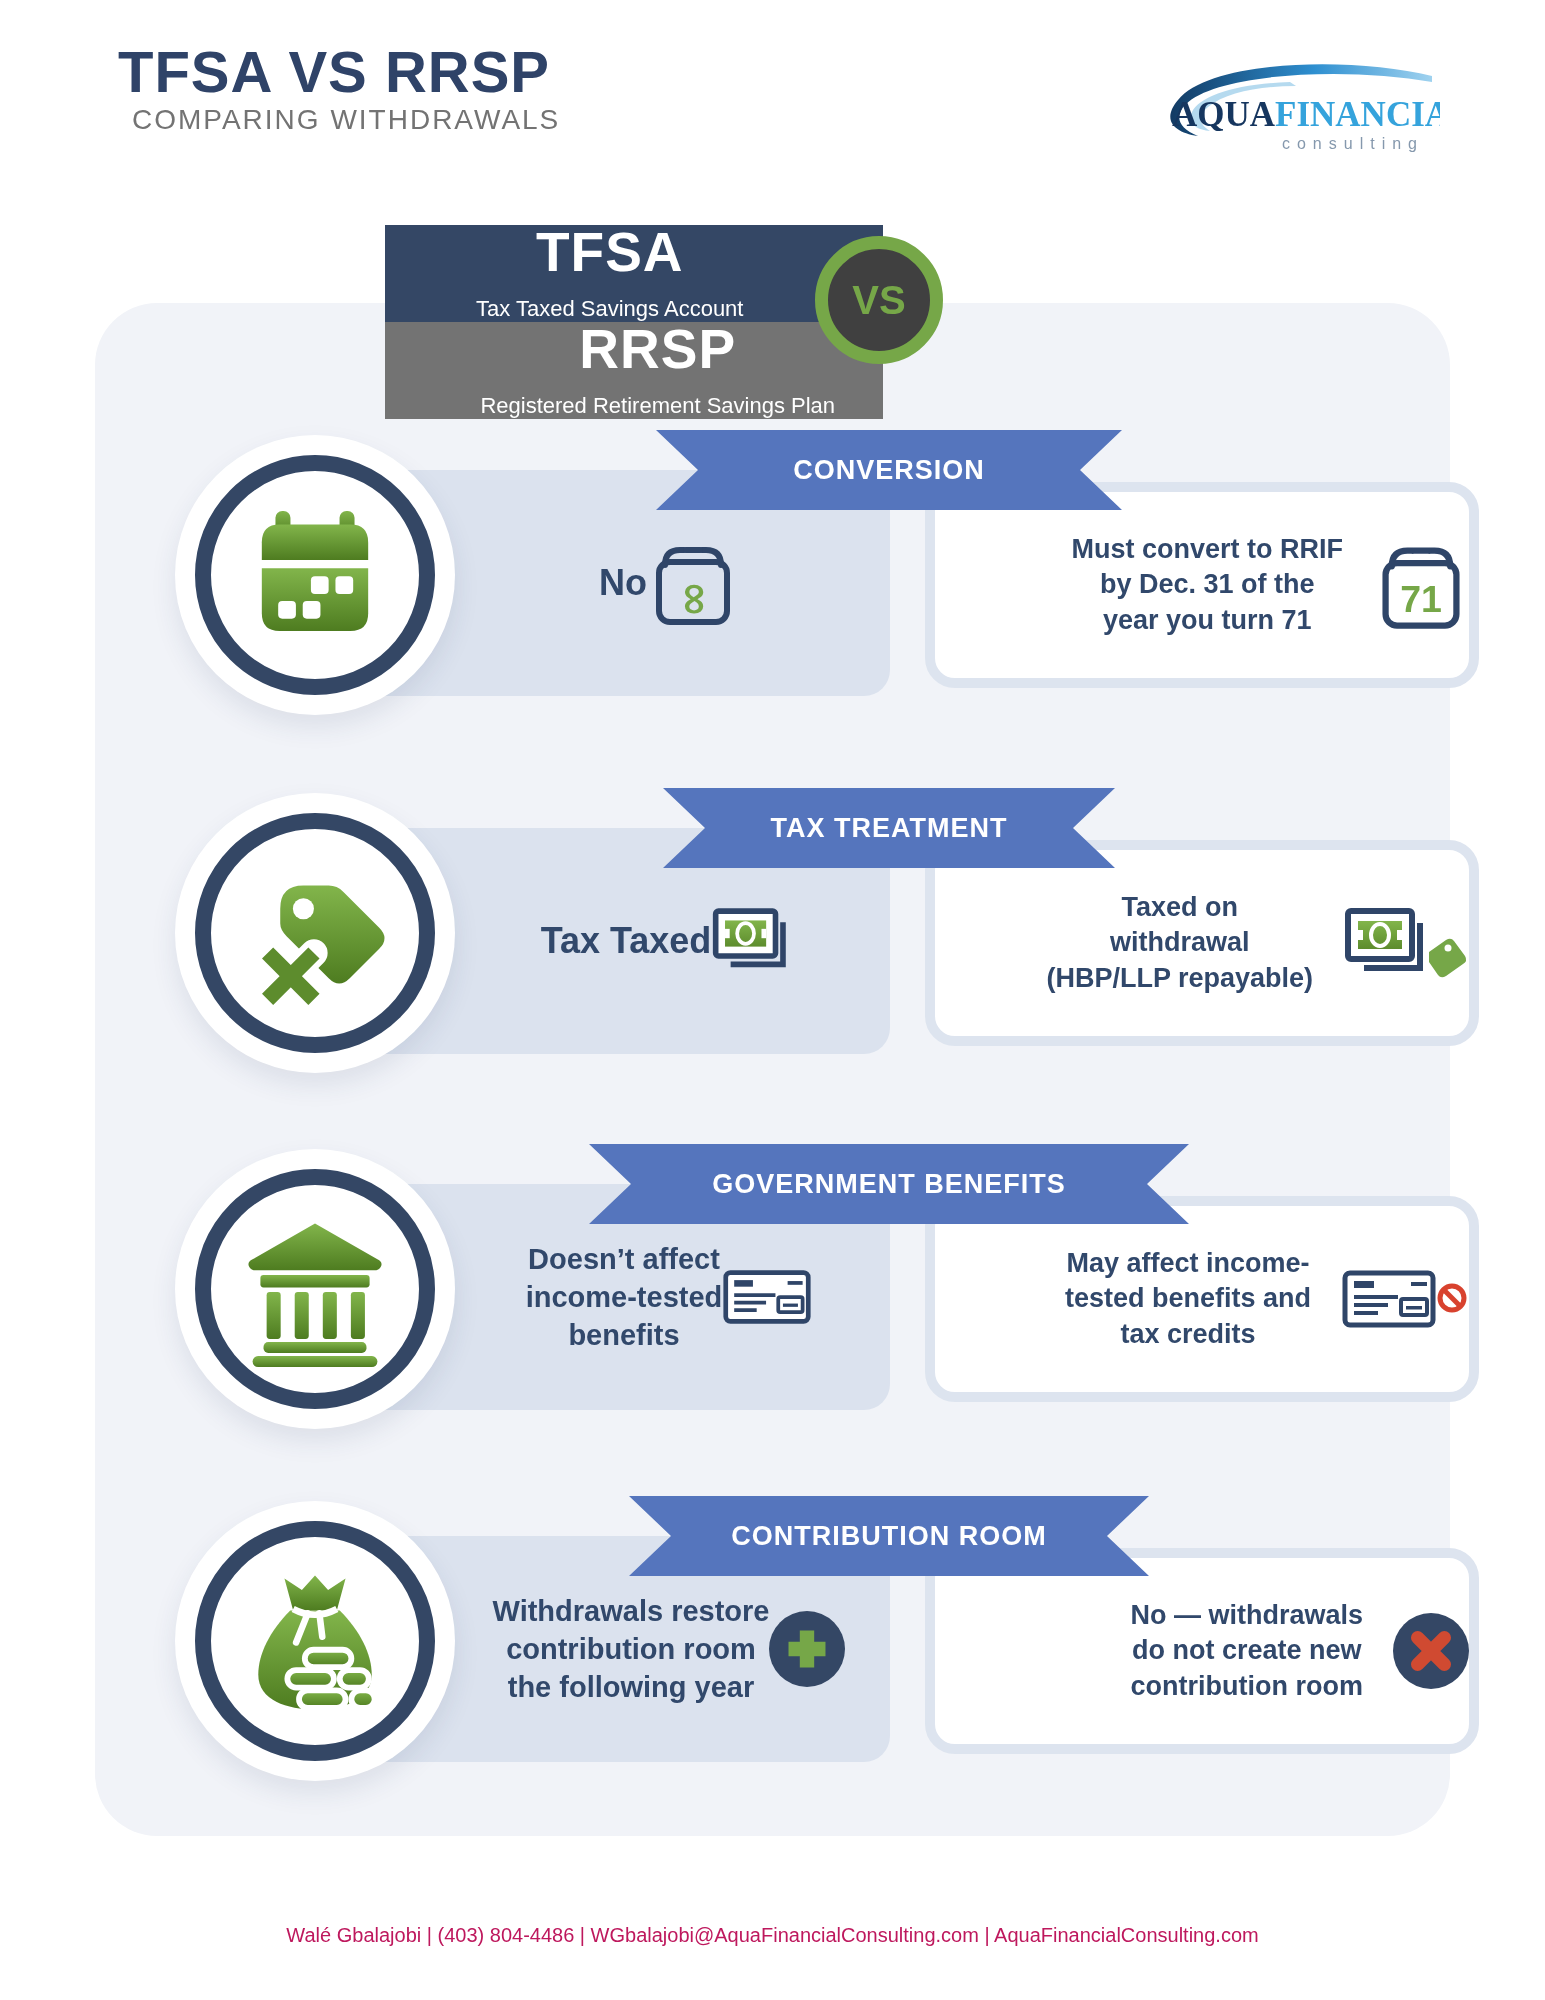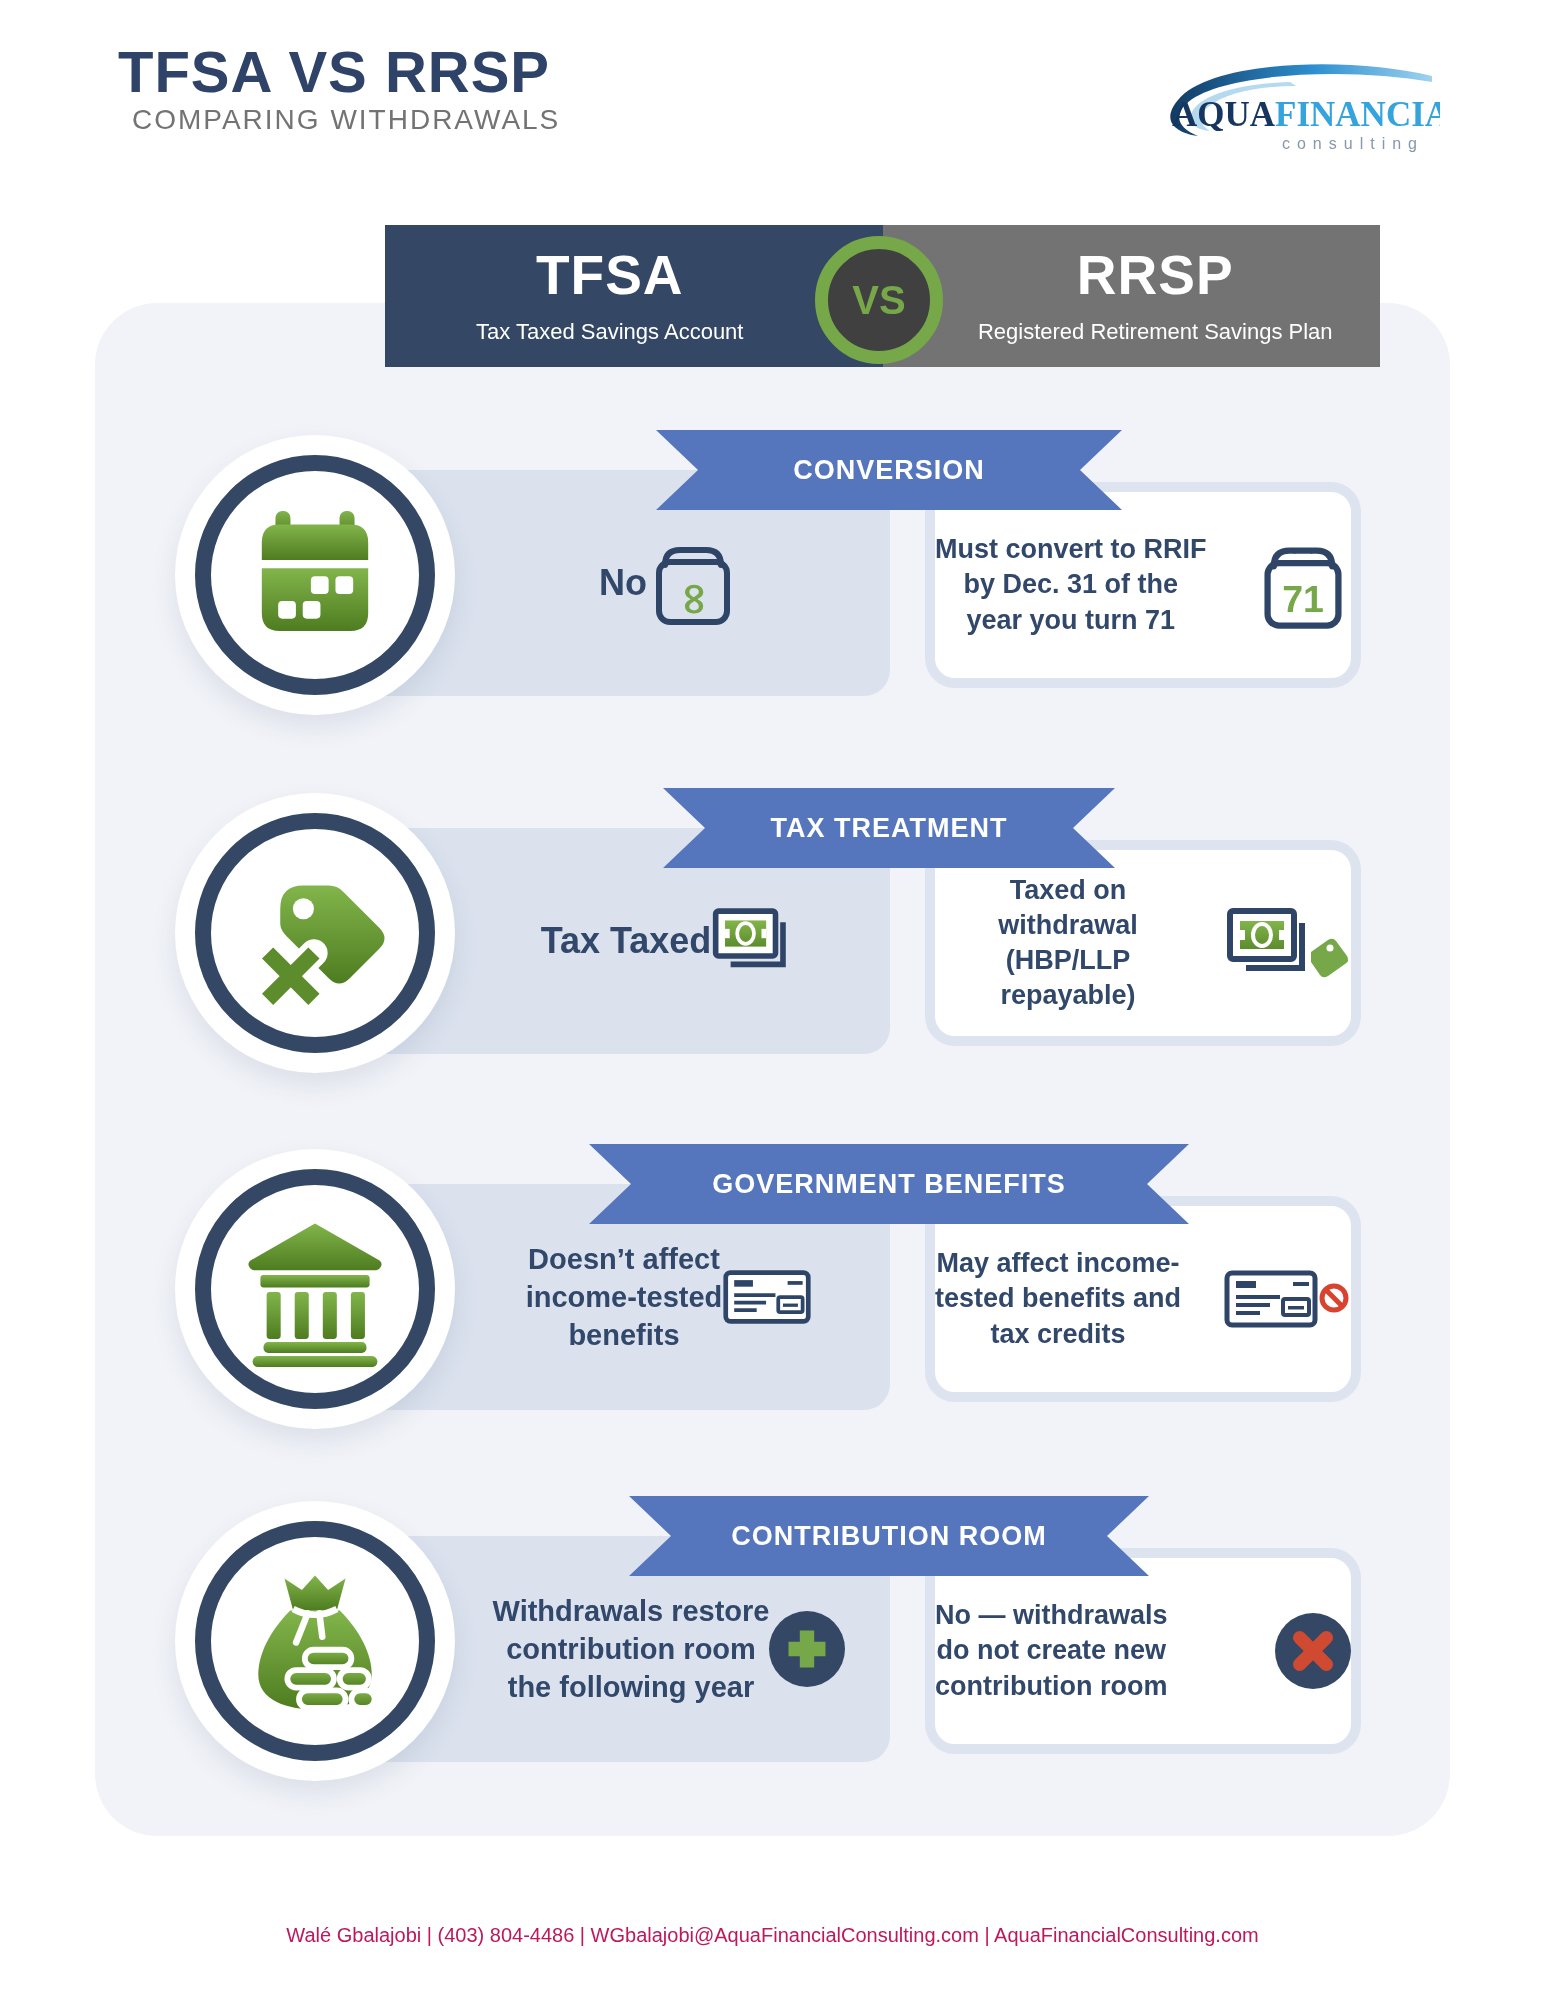--- a/index.html
+++ b/index.html
@@ -7,21 +7,21 @@
   .page{position:relative;width:1545px;height:2000px;background:#fff;overflow:hidden;}
 
   
   .page-title{position:absolute;left:118px;top:38px;font-size:58px;font-weight:800;
     color:#2f4368;letter-spacing:1px;}
   .page-subtitle{position:absolute;left:132px;top:104px;font-size:28px;font-weight:400;
     color:#737373;letter-spacing:2px;}
   .logo{position:absolute;left:1140px;top:52px;width:300px;height:110px;}
 
   
-  .band{position:absolute;left:385px;top:225px;width:995px;height:142px;display:flex;z-index:5;}
+  .band{position:absolute;left:385px;top:225px;width:995px;height:142px;display:flex;z-index:5;flex-direction:column;}
   .band-half{width:50%;display:flex;flex-direction:column;align-items:center;justify-content:center;}
   .band-left{background:#344765;padding-right:48px;box-sizing:border-box;}
   .band-right{background:#737373;padding-left:48px;box-sizing:border-box;}
   .band-name{font-size:55px;font-weight:800;color:#fff;letter-spacing:1px;line-height:1;}
   .band-full{margin-top:16px;font-size:22px;color:#fff;}
   .vs-badge{position:absolute;left:815px;top:236px;width:102px;height:102px;background:#404040;
     border:13px solid #76a748;border-radius:50%;display:flex;align-items:center;justify-content:center;
     font-size:40px;font-weight:800;color:#76a748;z-index:6;}
 
   
@@ -41,23 +41,23 @@
   .sec3 .ribbon{left:629px;width:520px;}
   .ribbon-label{color:#fff;font-size:27px;font-weight:800;letter-spacing:1px;}
 
   .tfsa-box{position:absolute;left:330px;top:40px;width:560px;height:226px;background:#dbe2ee;
     border-radius:26px;display:flex;align-items:center;justify-content:center;
     padding-left:118px;box-sizing:border-box;z-index:1;}
   .tfsa-text{color:#31486b;font-weight:800;text-align:center;white-space:pre-line;line-height:1.32;}
   .tfsa-text.big{font-size:36px;}
   .tfsa-text.small{font-size:29px;}
 
-  .rrsp-card{position:absolute;left:925px;top:52px;width:436px;height:206px;background:#fff;
-    border:10px solid #dde4ef;border-radius:30px;display:flex;align-items:center;justify-content:space-between;
-    gap:24px;box-sizing:border-box;z-index:1;}
+  .rrsp-card{position:absolute;left:925px;top:52px;width:554px;height:206px;background:#fff;
+    border:10px solid #dde4ef;border-radius:30px;display:flex;align-items:center;justify-content:flex-end;
+    gap:30px;box-sizing:border-box;z-index:1;}
   .rrsp-text{color:#31486b;font-weight:800;font-size:27px;text-align:center;
     white-space:pre-line;line-height:1.3;}
 
   .icon-circle{position:absolute;left:175px;top:5px;width:280px;height:280px;background:#fff;
     border-radius:50%;z-index:3;box-shadow:0 12px 26px rgba(40,60,100,.10);}
   .icon-ring{position:absolute;inset:20px;border:16px solid #344765;border-radius:50%;background:#fff;
     display:flex;align-items:center;justify-content:center;}
 
   .mini-icon{flex:0 0 auto;display:block;}
 

